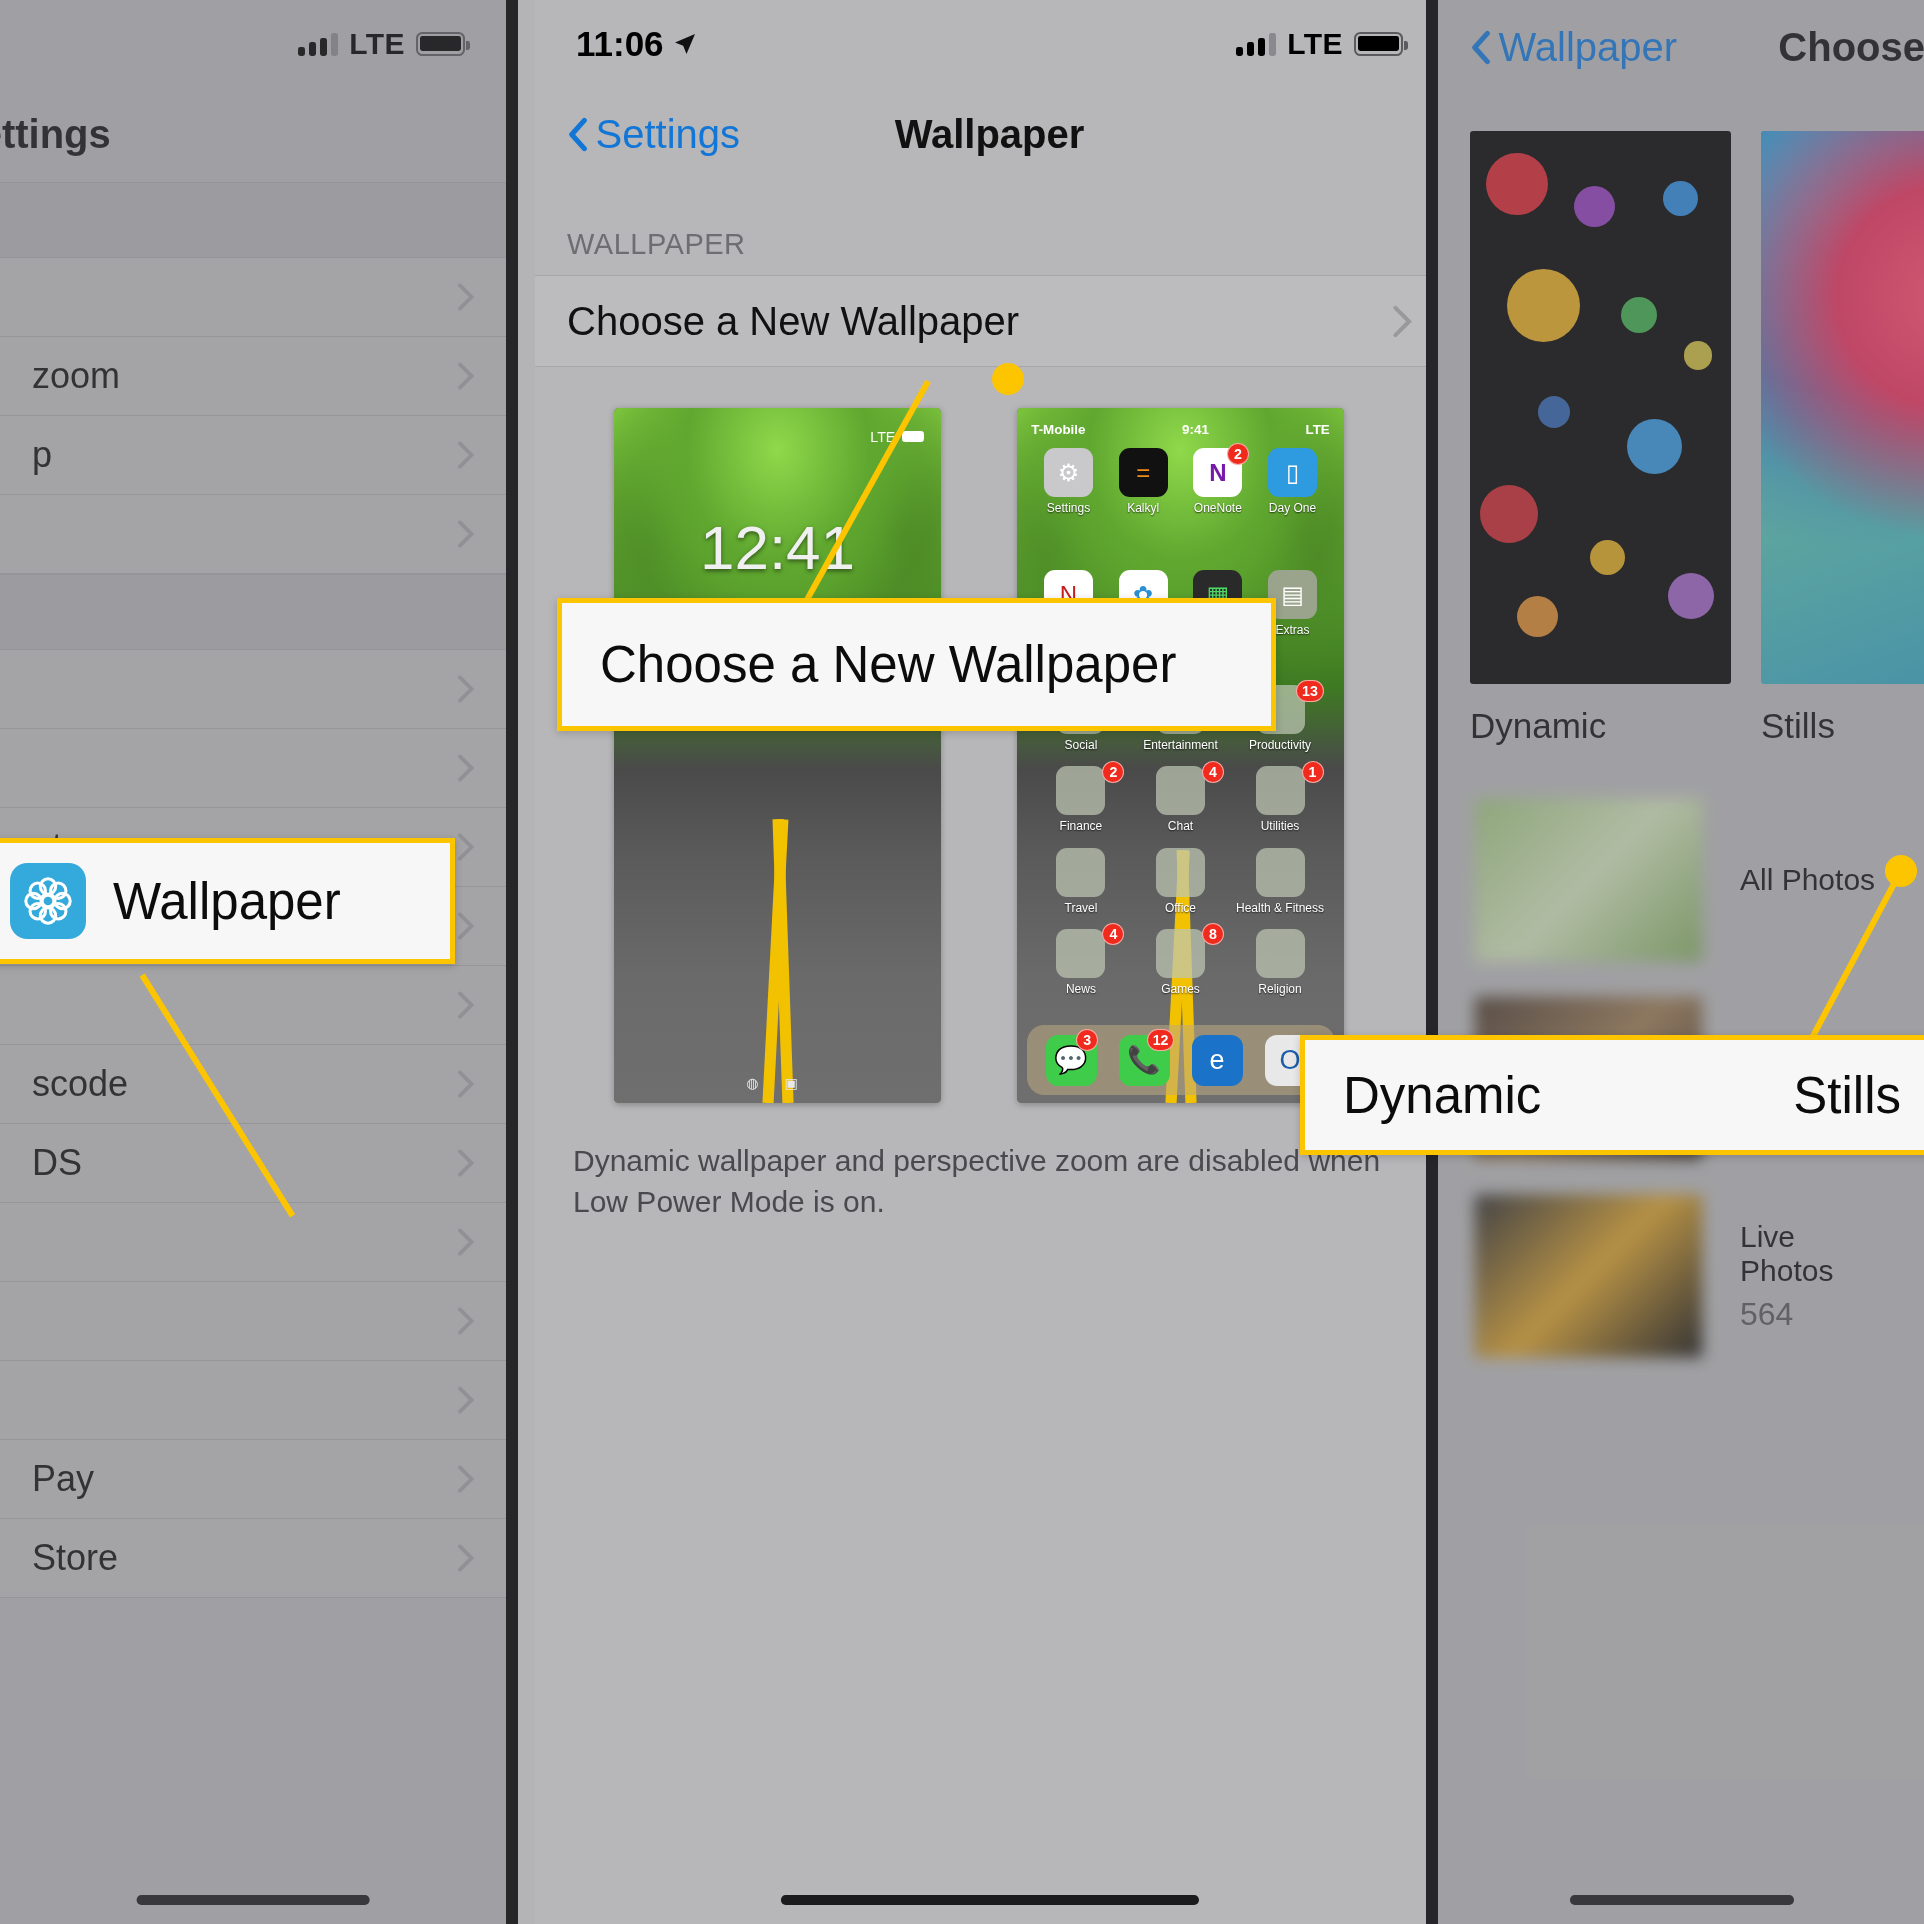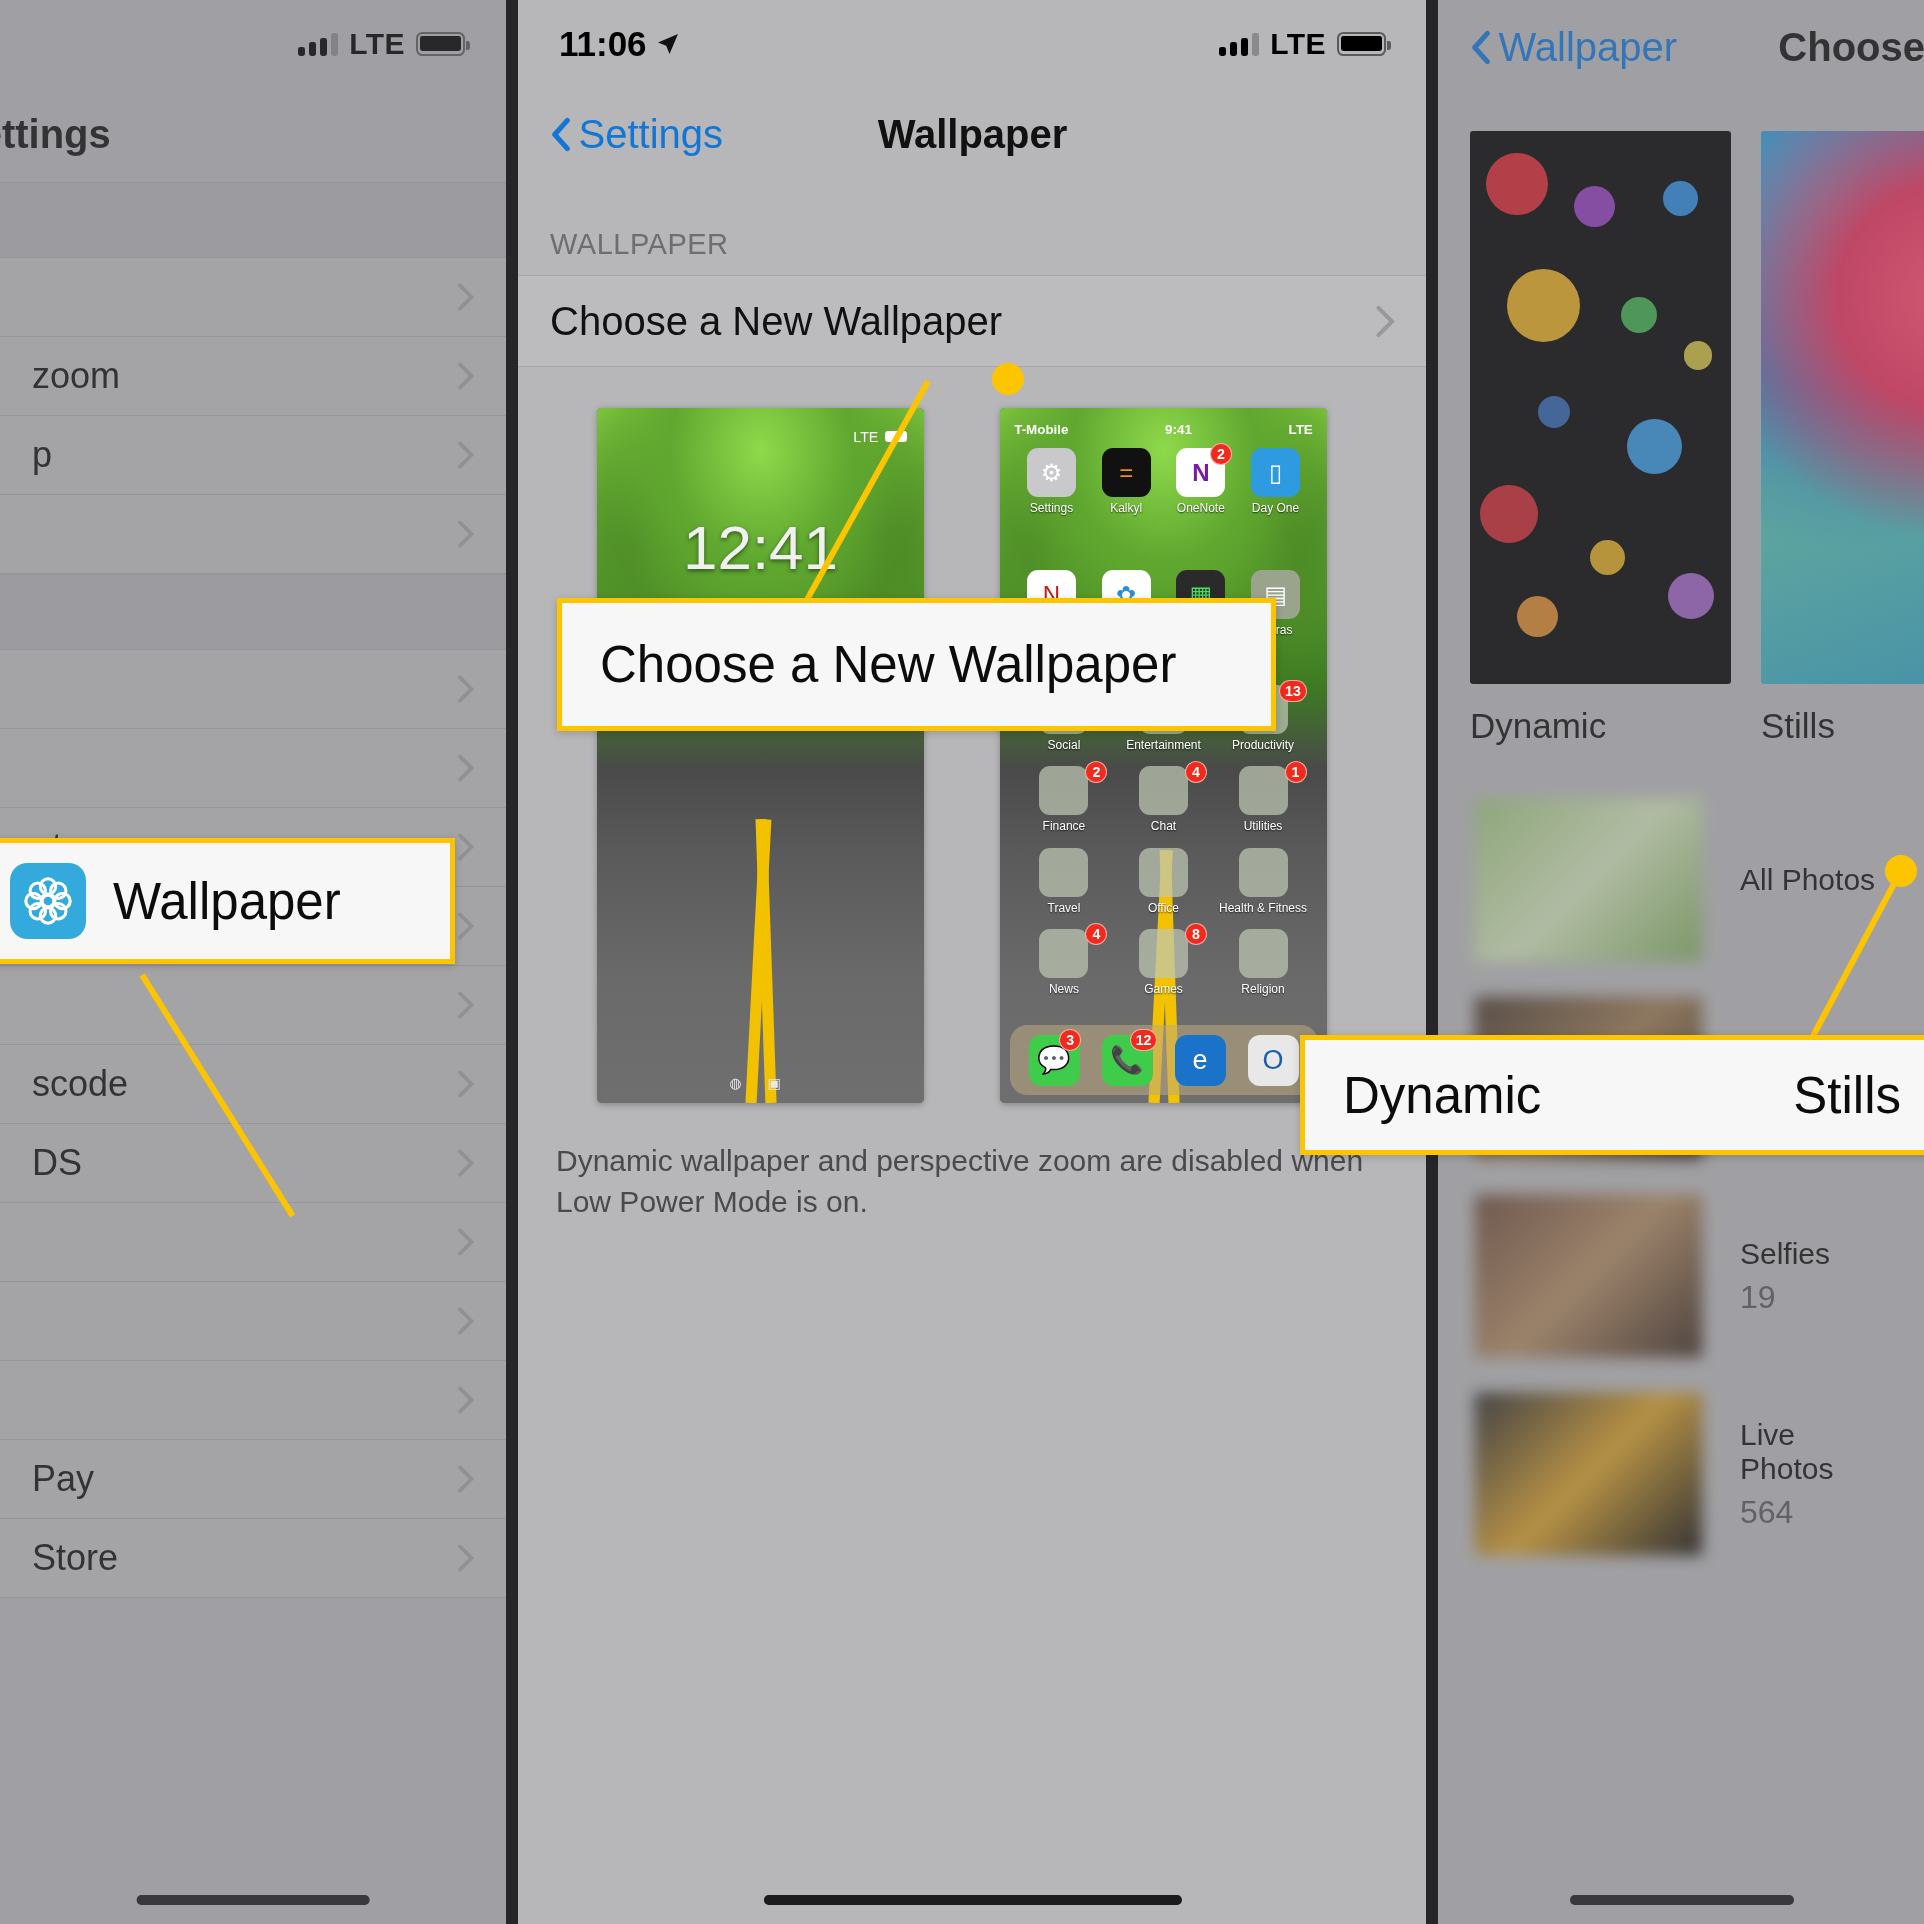--- a/index.html
+++ b/index.html
@@ -3,21 +3,21 @@
 <meta charset="utf-8">
 <style>
   * { box-sizing: border-box; margin:0; padding:0; }
   html,body { width:1925px; height:1925px; overflow:hidden; background:#b4b4b6;
     font-family:"Liberation Sans", sans-serif; }
   .stage { position:relative; width:1925px; height:1925px; }
 
   
   .panel { position:absolute; top:0; height:1925px; overflow:hidden; background:#b7b7b9; }
   #panel-left   { left:0;     width:506px; }
-  #panel-mid    { left:518px; width:909px; }
+  #panel-mid    { left:535px; width:909px; }
   #panel-right  { left=0; left:1438px; width:487px; }
   .divider { position:absolute; top:0; height:1925px; width:12px; background:#262628; }
   #div1 { left:506px; }
   #div2 { left:1426px; }
 
   
   .scrim { position:absolute; inset:0; background:rgba(118,118,122,.34); pointer-events:none; z-index:40; }
 
   
   .statusbar { position:relative; height:87px; display:flex; align-items:center;
@@ -633,27 +633,20 @@
           </div>
         </div>
         <div class="album">
           <div class="album-th" style="background:linear-gradient(135deg,#4a3a2e,#9a7a52,#2d2118)"></div>
           <div class="album-txt">
             <div class="t">Favorites</div>
             <div class="c">1</div>
           </div>
         </div>
         <div class="album">
-          <div class="album-th" style="background:linear-gradient(135deg,#6b4a3a,#b08a62,#3a2a20)"></div>
-          <div class="album-txt">
-            <div class="t">Selfies</div>
-            <div class="c">19</div>
-          </div>
-        </div>
-        <div class="album">
           <div class="album-th" style="background:linear-gradient(135deg,#2a2a2a,#d8a02a,#111)"></div>
           <div class="album-txt">
             <div class="t">Live Photos</div>
             <div class="c">564</div>
           </div>
         </div>
       </div>
     <div class="homebar"></div>
   </div>
 

